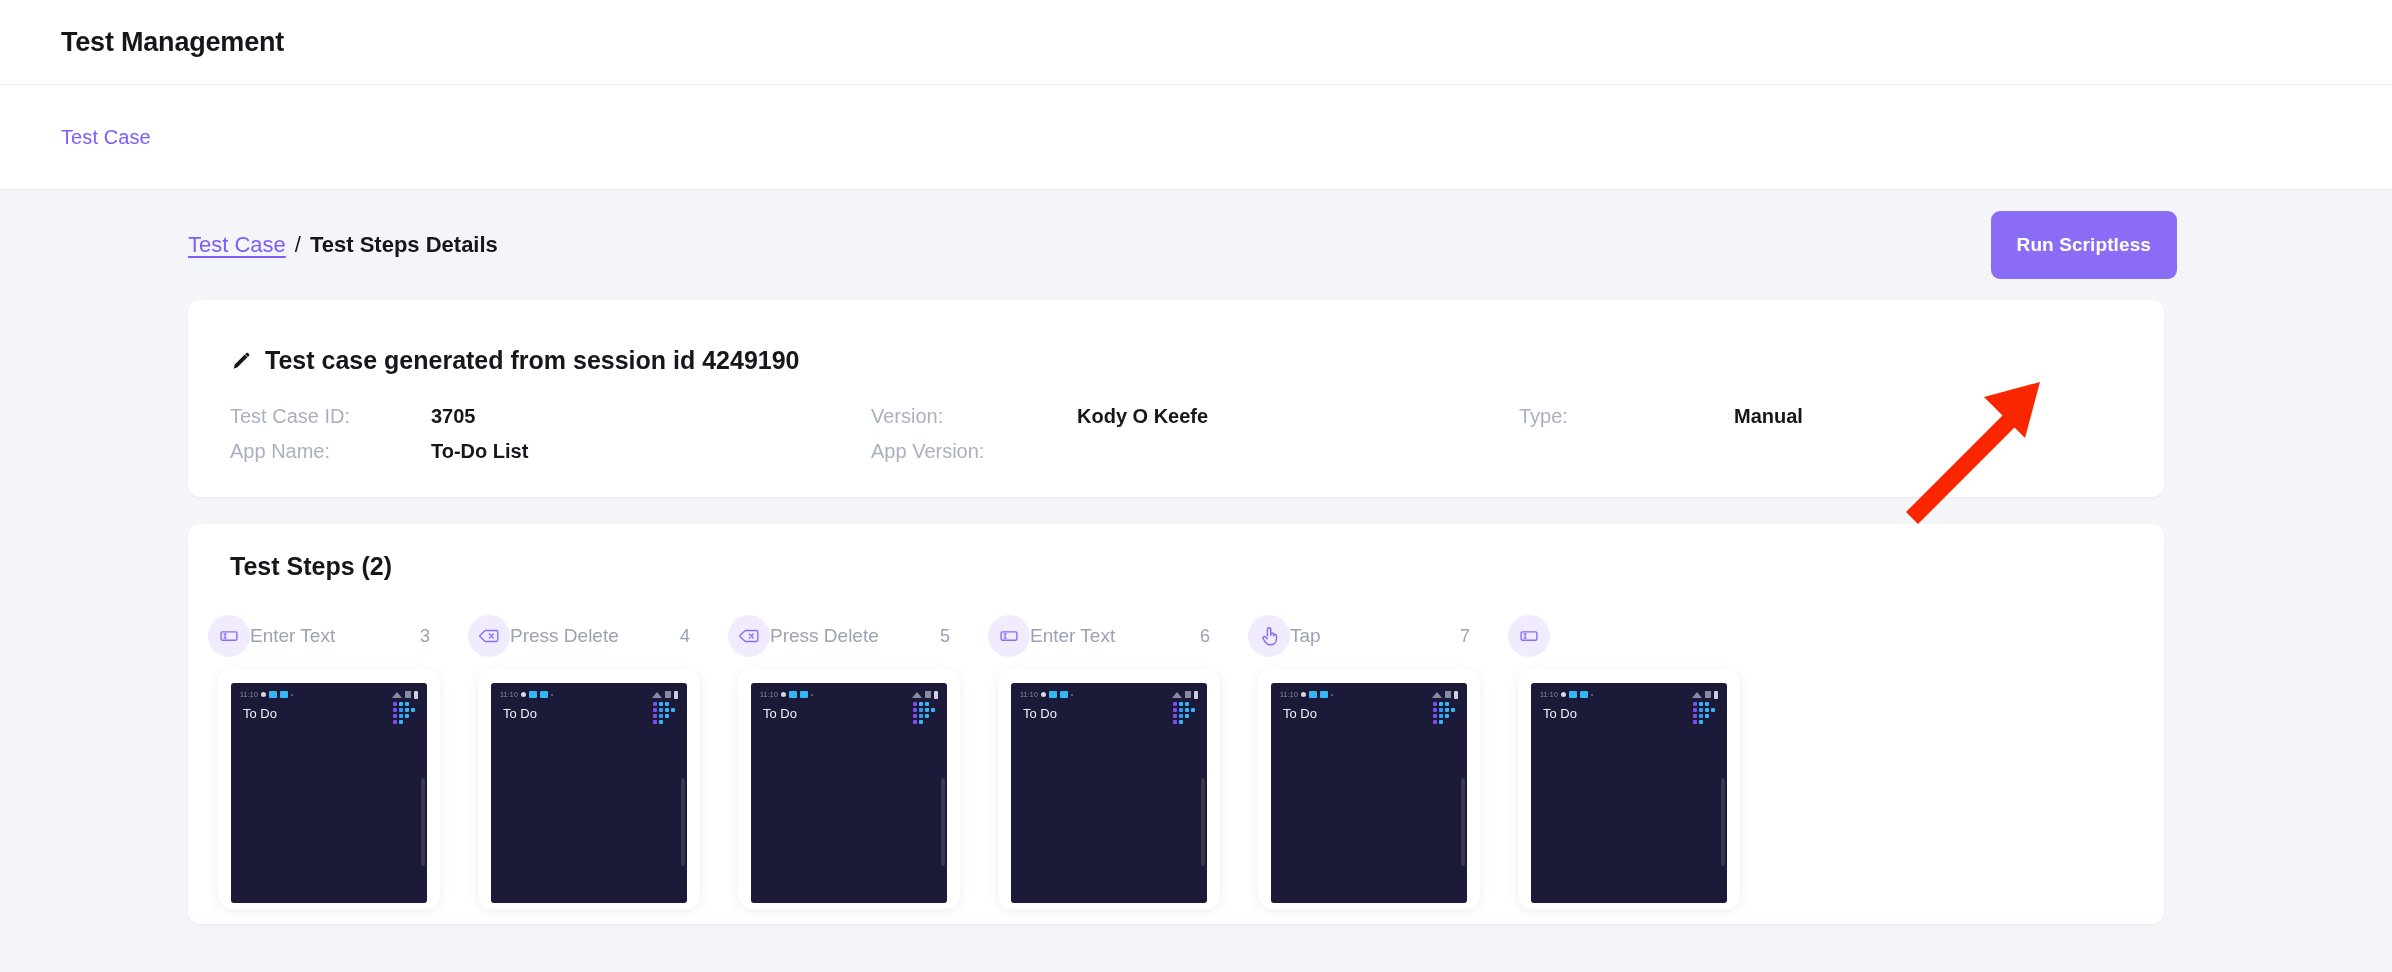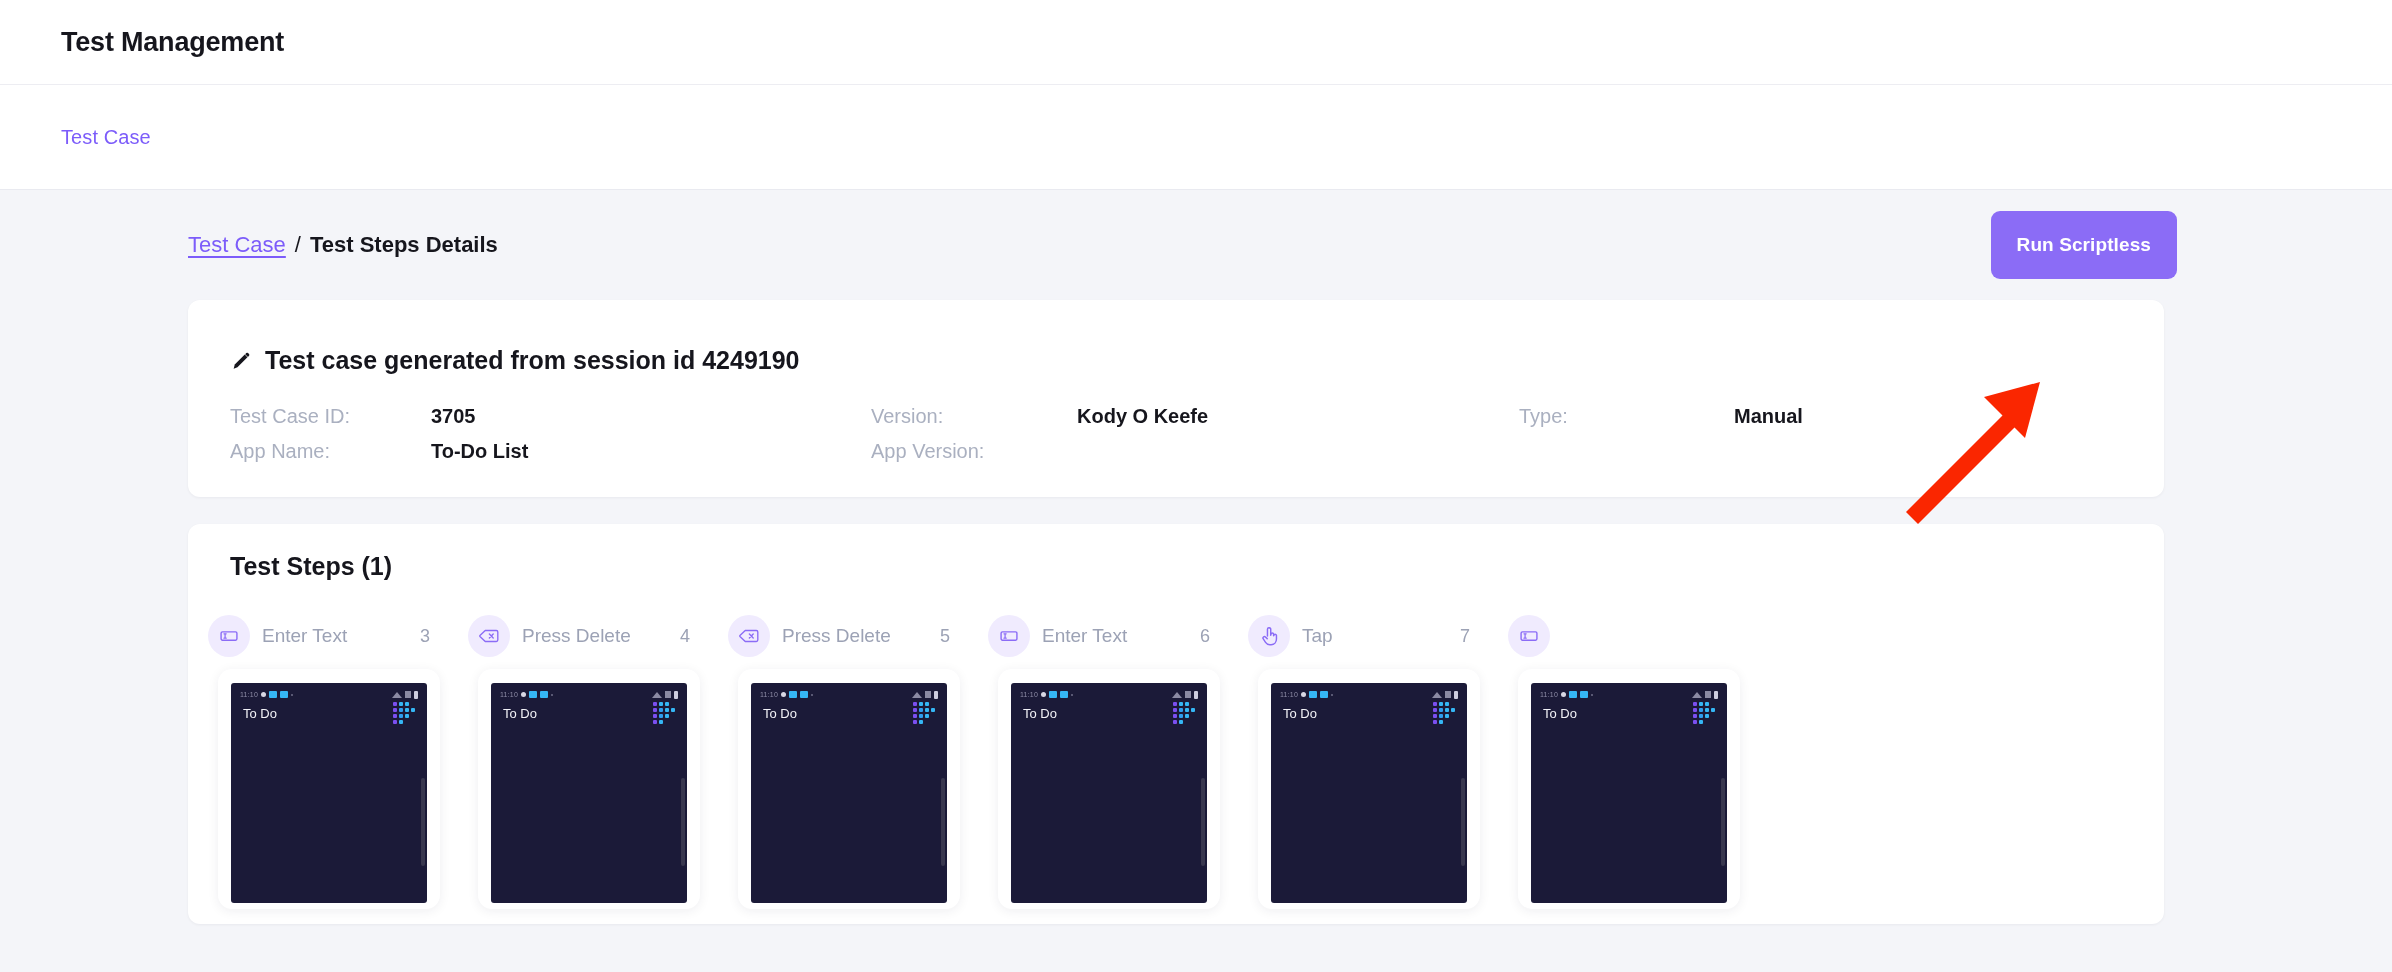--- a/index.html
+++ b/index.html
@@ -151,21 +151,20 @@
     gap: 0px;
     padding-left: 12px;
   }
   .step-col {
     flex: 0 0 260px;
     position: relative;
   }
   .step-head {
     display: flex;
     align-items: center;
-    gap: 12px;
     padding-left: 8px;
     margin-bottom: 12px;
     position: relative;
     z-index: 3;
   }
   .step-icon-wrap {
     width: 42px; height: 42px;
     border-radius: 50%;
     background: #f0ebfe;
     display: flex; align-items: center; justify-content: center;
@@ -302,21 +301,21 @@
 
       <div class="meta-label">App Name:</div>
       <div class="meta-value">To-Do List</div>
       <div class="meta-label">App Version:</div>
       <div class="meta-label"></div>
       <div class="meta-value"></div>
     </div>
   </div>
 
   <div class="steps-card">
-    <div class="steps-title">Test Steps (1)</div>
+    <div class="steps-title">Test Steps (2)</div>
     <div class="steps-track" id="steps-track">
         <div class="step-col">
           <div class="step-head">
             <span class="step-icon-wrap">
               <svg width="20" height="20" viewBox="0 0 24 24" fill="none">
                 <rect x="2.5" y="7" width="19" height="10" rx="1.6" stroke="#8b6cf6" stroke-width="1.7"></rect>
                 <path d="M6 9.4h2.6M6 14.6h2.6M7.3 9.4v5.2" stroke="#8b6cf6" stroke-width="1.5" stroke-linecap="round"></path>
               </svg>
             </span>
             <span class="step-label">Enter Text</span>

